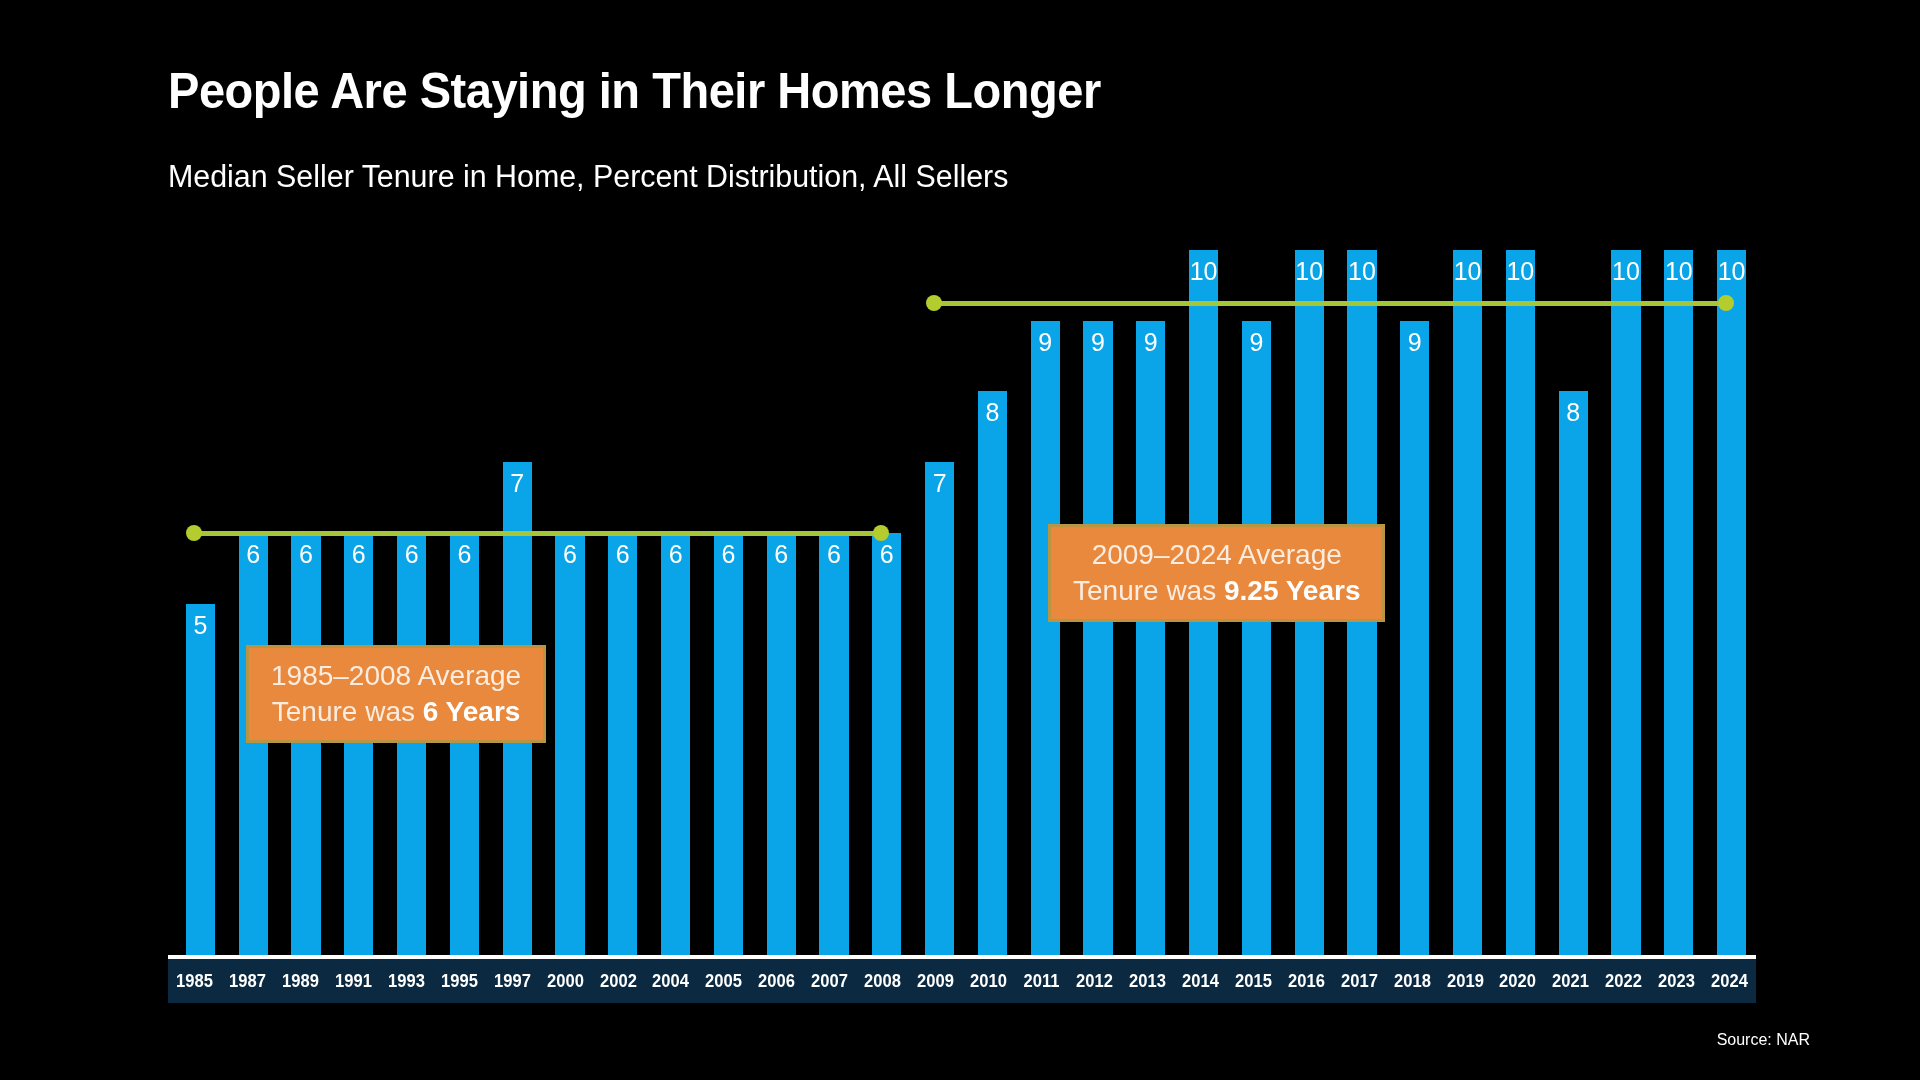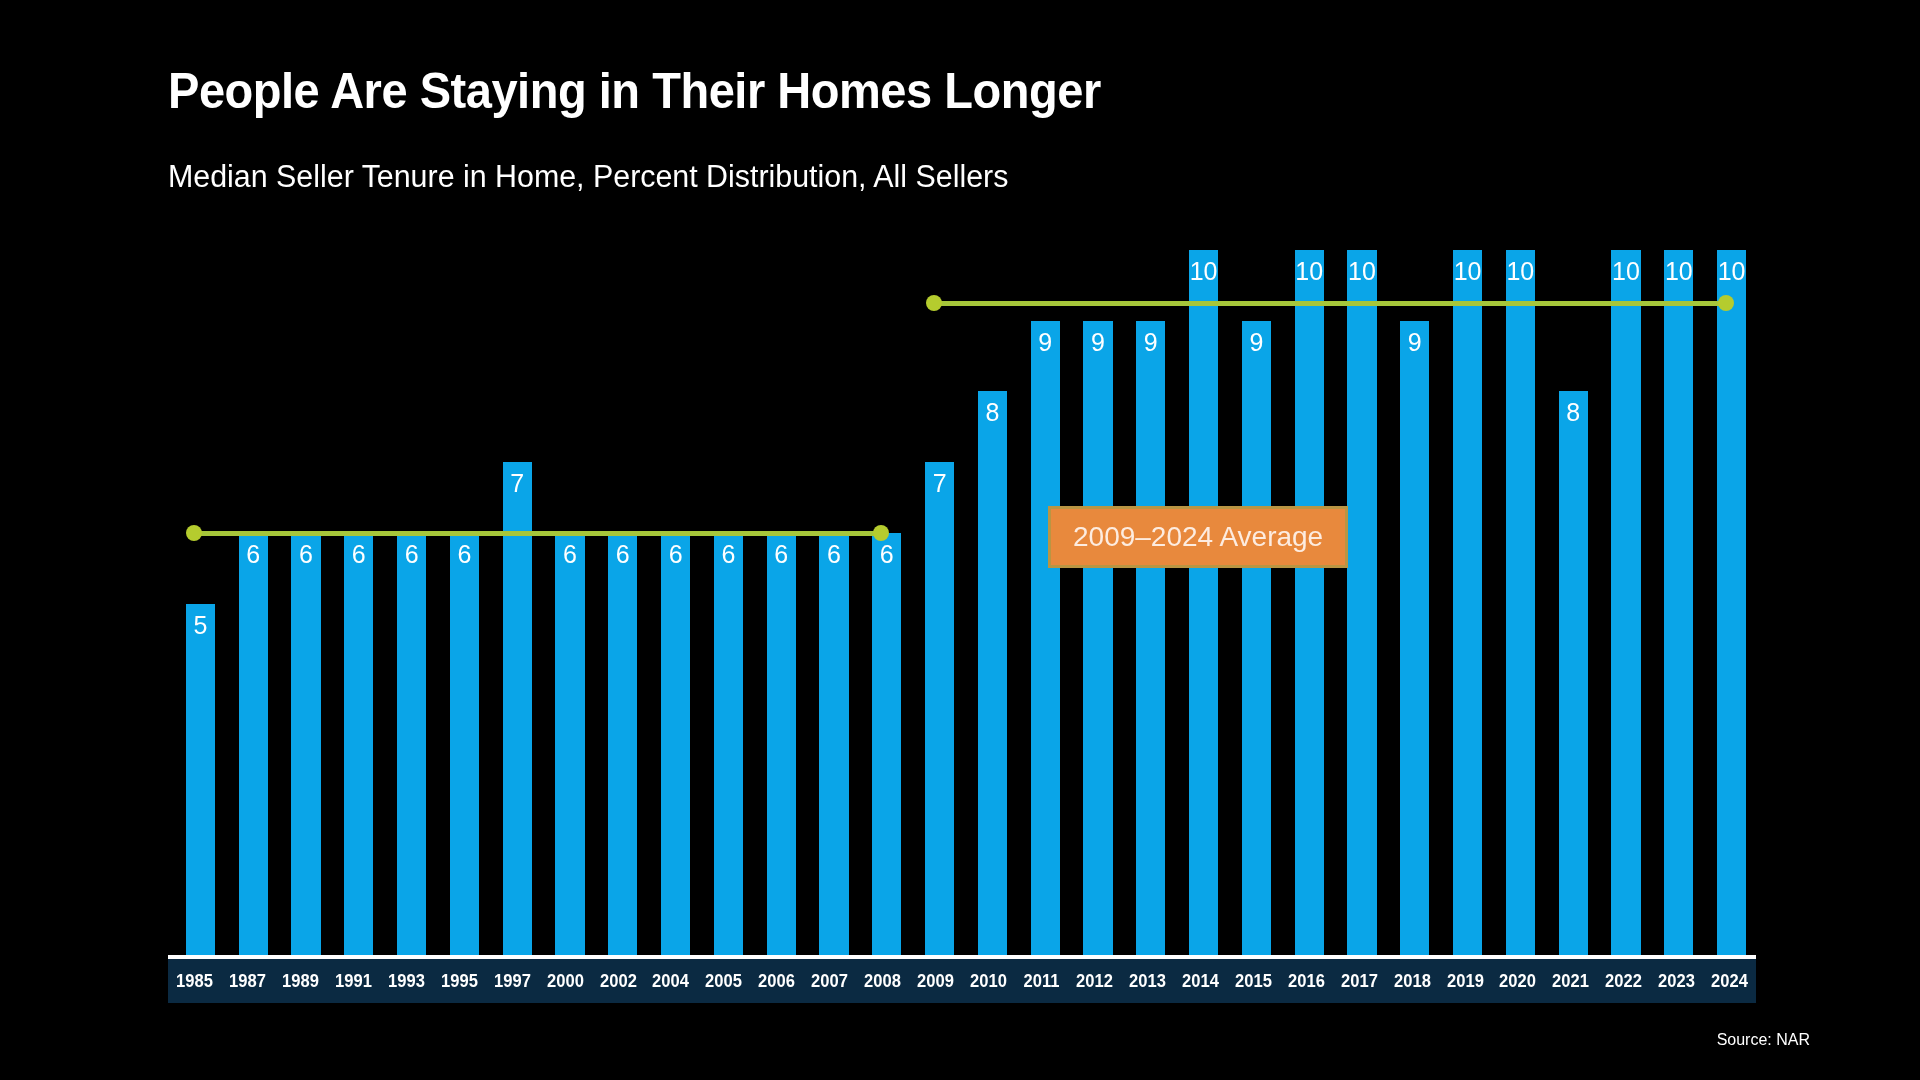--- a/index.html
+++ b/index.html
@@ -307,22 +307,27 @@
         <div class="bar" style="height: 707px; background: rgb(10, 165, 232);">
           <div class="bar-label">10</div>
         </div>
       </div>
       <div class="avg-line" style="left: 26.4px; width: 686.4px; top: 280.8px; background: rgb(166, 198, 58);"></div>
       <div class="avg-dot" style="left: 18.4px; top: 274.8px; background: rgb(181, 204, 46);"></div>
       <div class="avg-dot" style="left: 704.8px; top: 274.8px; background: rgb(181, 204, 46);"></div>
       <div class="avg-line" style="left: 765.6px; width: 792px; top: 51.025px; background: rgb(166, 198, 58);"></div>
       <div class="avg-dot" style="left: 757.6px; top: 45.025px; background: rgb(181, 204, 46);"></div>
       <div class="avg-dot" style="left: 1549.6px; top: 45.025px; background: rgb(181, 204, 46);"></div>
-      <div class="callout" style="left: 880px; top: 256px;">
+      <div class="callout" style="left: 78px; top: 395px;">
+        <div>1985–2008 Average</div>
+        <div><span>Tenure was </span><b>6 Years</b></div>
+      </div>
+      <div class="callout" style="left: 880px; top: 274px;">
         <div>2009–2024 Average</div>
+        <div><span>Tenure was </span><b>9.25 Years</b></div>
       </div>
     </div>
 
   <div id="baseline"></div>
 
   <div id="xaxis">
       <div class="xtick">1985</div>
       <div class="xtick">1987</div>
       <div class="xtick">1989</div>
       <div class="xtick">1991</div>

